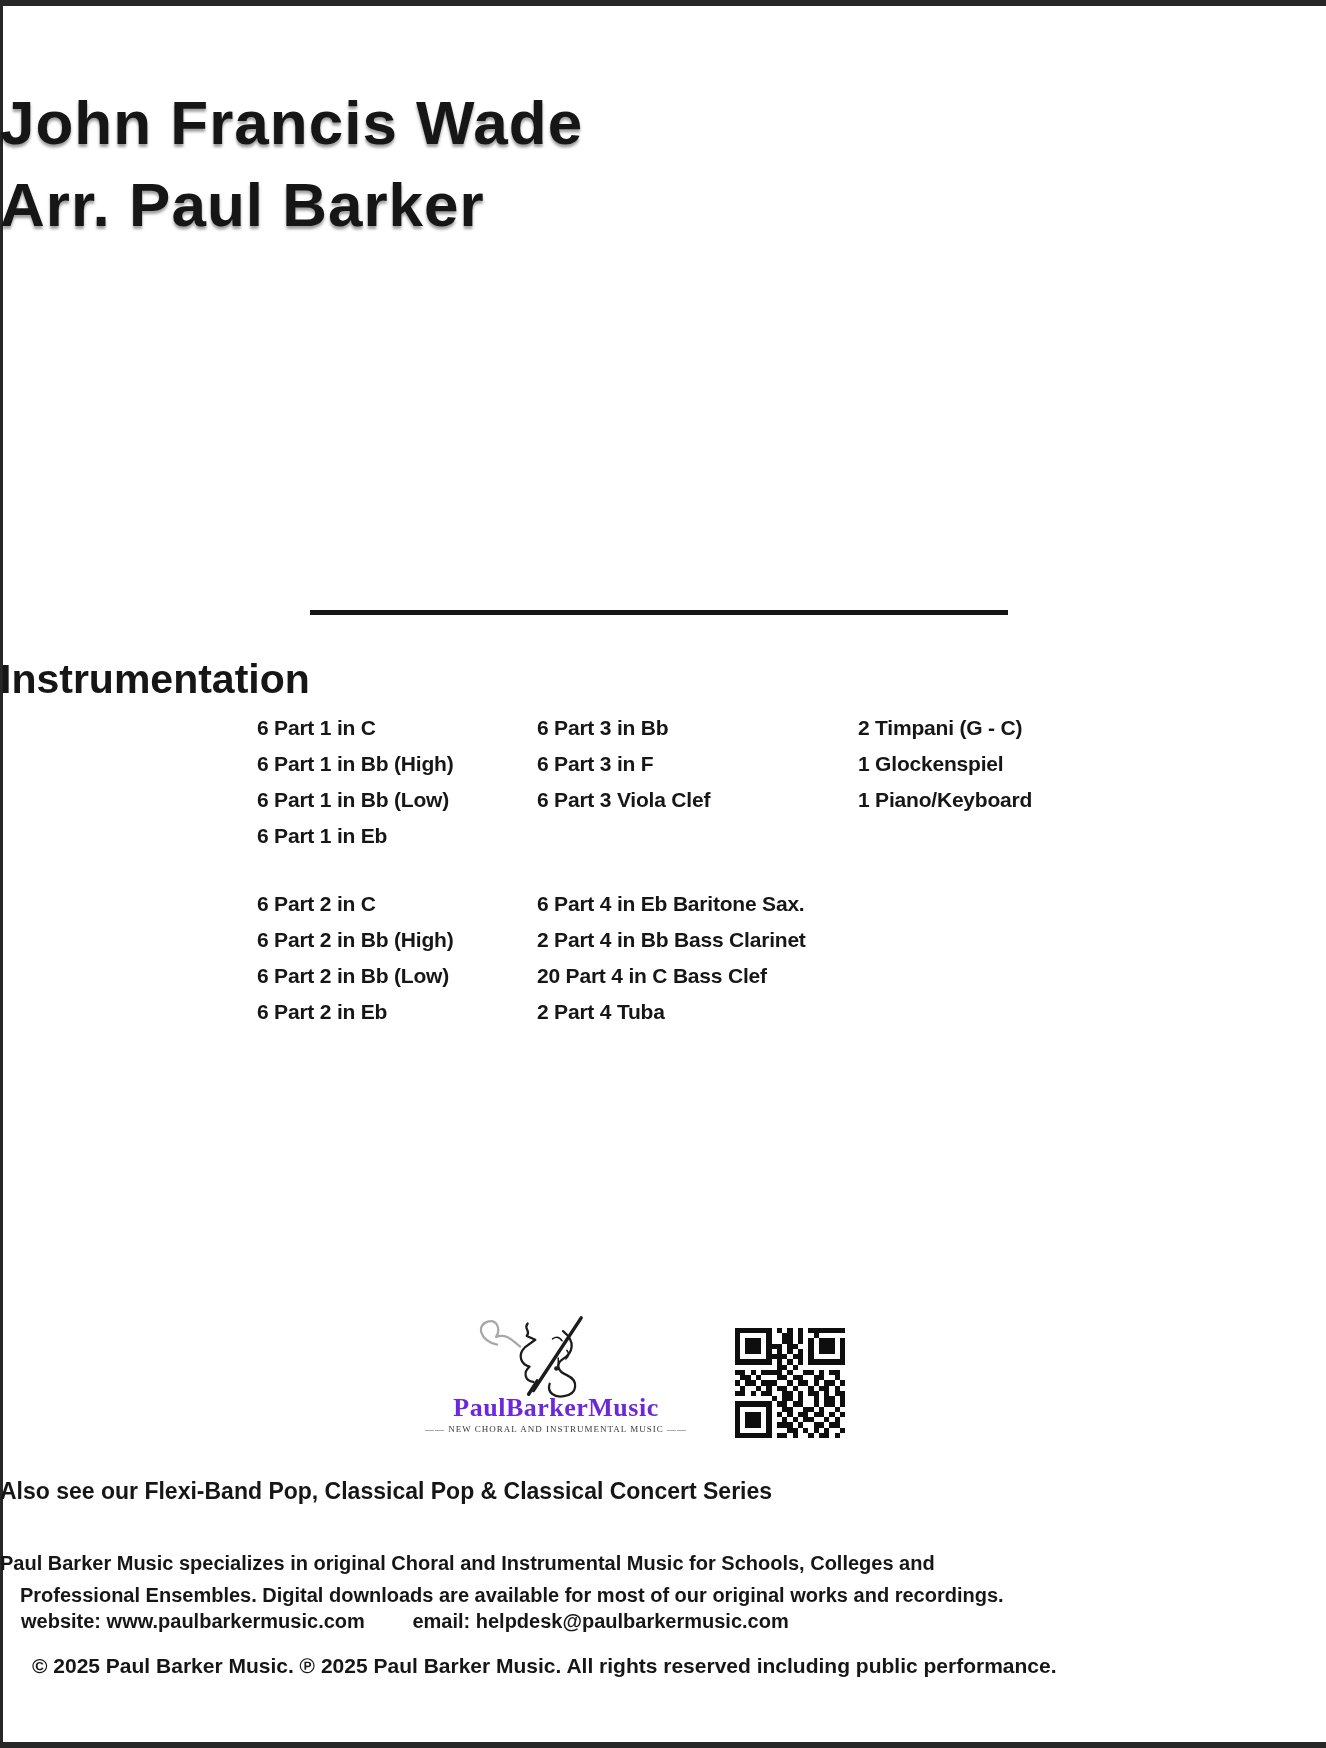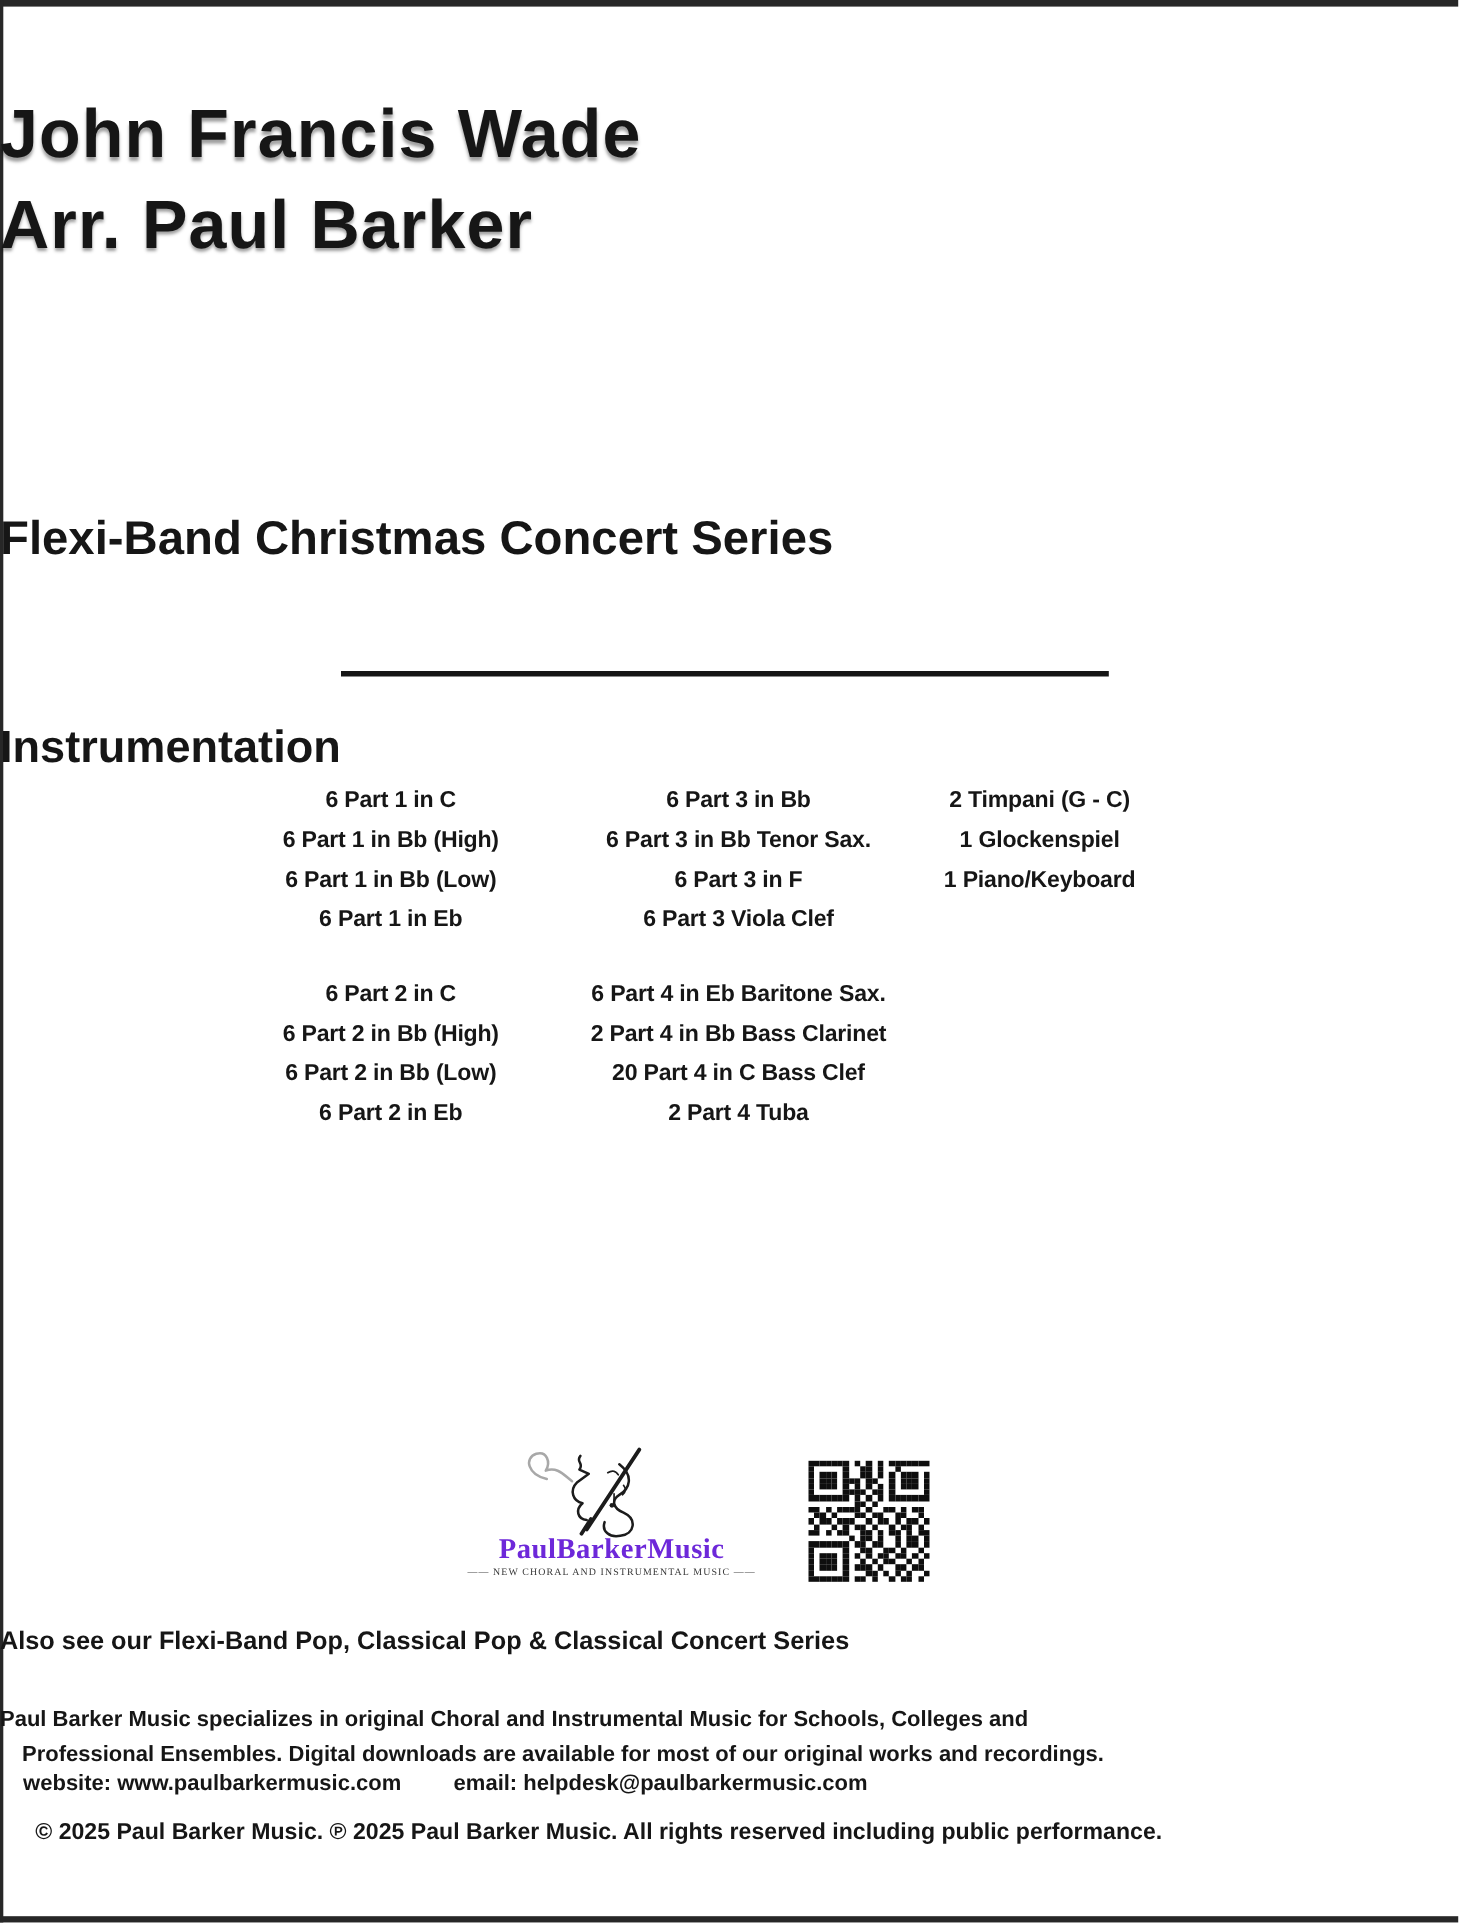--- a/index.html
+++ b/index.html
@@ -23,21 +23,21 @@
          text-shadow:0 3px 3px rgba(0,0,0,.42);}
 
   .series{top:462px;font-size:43px;line-height:56px;font-weight:600;}
 
   .divider{position:absolute;top:610px;left:310px;width:698px;height:5px;background:#161616;}
 
   .instr-heading{top:648px;font-size:41px;line-height:62px;font-weight:600;}
 
   .col{position:absolute;top:710px;font-size:21px;font-weight:600;letter-spacing:-0.2px;white-space:nowrap;}
   .col .group1{height:176px;}
-  .col .line{line-height:36px;text-align:center;}
+  .col .line{line-height:36px;}
   .col1{left:257px;}
   .col2{left:537px;}
   .col3{left:858px;}
 
   .logo-art{position:absolute;left:466px;top:1314px;width:152px;height:86px;}
   .logo-art path,.logo-art line{fill:none;stroke:#1c1c1c;stroke-width:2.4;stroke-linecap:round;stroke-linejoin:round;}
   .logo-art .gray{stroke:#a8a8a8;}
   .logo-art .bow{stroke-width:3.6;}
   .logo-art .thin{stroke-width:1.6;}
   .logo-art circle{fill:#1c1c1c;stroke:none;}
@@ -66,21 +66,20 @@
 <div class="page">
 
   <div class="edge-top"></div>
   <div class="edge-left"></div>
   <div class="edge-bottom"></div>
 
   <div class="centered byline l1">John Francis Wade</div>
   <div class="centered byline l2">Arr. Paul Barker</div>
 
 
-  <div class="centered series">Flexi-Band Christmas Concert Series</div>
 
   <div class="divider"></div>
 
   <div class="centered instr-heading">Instrumentation</div>
 
   <div class="col col1">
     <div class="group1">
       <div class="line">6 Part 1 in C</div>
       <div class="line">6 Part 1 in Bb (High)</div>
       <div class="line">6 Part 1 in Bb (Low)</div>
@@ -90,21 +89,20 @@
       <div class="line">6 Part 2 in C</div>
       <div class="line">6 Part 2 in Bb (High)</div>
       <div class="line">6 Part 2 in Bb (Low)</div>
       <div class="line">6 Part 2 in Eb</div>
     </div>
   </div>
 
   <div class="col col2">
     <div class="group1">
       <div class="line">6 Part 3 in Bb</div>
-      <div class="line">6 Part 3 in Bb Tenor Sax.</div>
       <div class="line">6 Part 3 in F</div>
       <div class="line">6 Part 3 Viola Clef</div>
     </div>
     <div class="group2">
       <div class="line">6 Part 4 in Eb Baritone Sax.</div>
       <div class="line">2 Part 4 in Bb Bass Clarinet</div>
       <div class="line">20 Part 4 in C Bass Clef</div>
       <div class="line">2 Part 4 Tuba</div>
     </div>
   </div>

